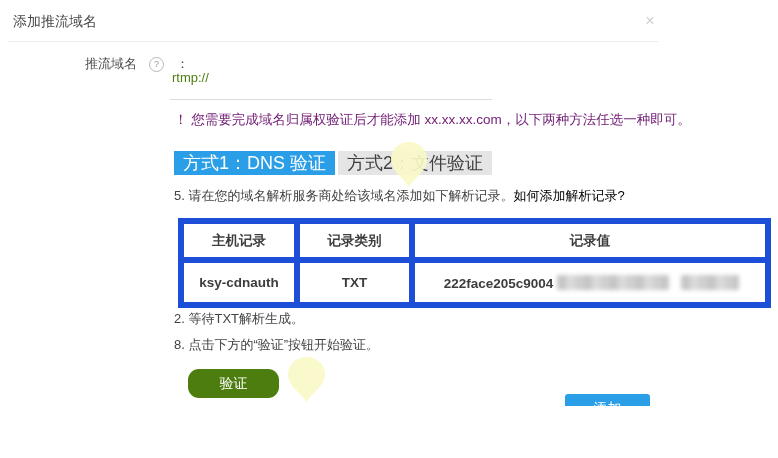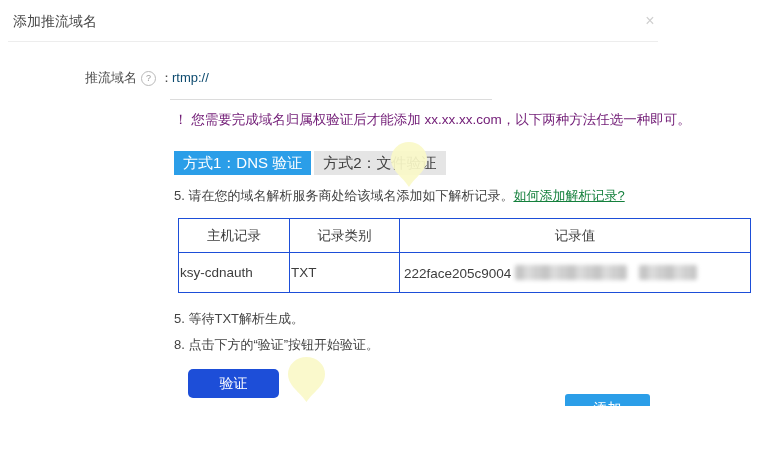--- a/index.html
+++ b/index.html
@@ -6,58 +6,58 @@
   .canvas{
     position:relative;width:778px;height:406px;background:#ffffff;
     font-family:"Liberation Sans","DejaVu Sans",sans-serif;color:#434343;overflow:hidden;
   }
   .abs{position:absolute;}
   
   .dlg-title{left:13px;top:13px;font-size:14px;color:#4a4a4a;}
   .close-x{left:641px;top:12px;font-size:16px;color:#cfcfcf;cursor:pointer;width:18px;height:18px;text-align:center;line-height:18px;}
   .title-divider{left:8px;top:41px;width:650px;height:1px;background:#ededed;}
   
-  .form-label{left:85px;top:69px;font-size:13px;color:#4a4a4a;display:flex;align-items:center;gap:4px;}
+  .form-label{left:85px;top:55px;font-size:13px;color:#4a4a4a;display:flex;align-items:center;gap:12px;}
   .help-icon{display:inline-block;width:13px;height:13px;border:1px solid #b9b9b9;border-radius:50%;
     font-size:9px;line-height:13px;text-align:center;color:#9a9a9a;}
-  .protocol{left:172px;top:70px;font-size:13px;color:#0c4a6e;}
+  .protocol{left:172px;top:70px;font-size:13px;color:#4d7c0f;}
   .domain-input{left:218px;top:63px;width:345px;height:25px;border:1px solid #d9d9d9;outline:none;
     font-size:13px;color:#333;padding:0 8px;font-family:inherit;}
   .domain-input::placeholder{color:#c0c0c0;}
   .sub-divider{left:170px;top:99px;width:322px;height:1px;background:#dcdcdc;}
   
   .warning{left:174px;top:111px;font-size:13.5px;color:#701a75;}
   
   .tabs{left:174px;top:151px;display:flex;}
-  .tab{height:24px;line-height:24px;padding:0 9px;font-size:15px;cursor:pointer;margin-right:3px;}
+  .tab{height:24px;line-height:24px;padding:0 9px;font-size:18px;cursor:pointer;margin-right:3px;}
   .tab-active{background:#2b9ee8;color:#ffffff;}
   .tab-inactive{background:#e5e5e5;color:#404040;}
   
   .step{font-size:13px;color:#434343;}
   .step1{left:174px;top:187px;}
   .step2{left:174px;top:310px;}
   .step3{left:174px;top:336px;}
-  .link{color:#15803d;cursor:pointer;text-decoration:underline;}
+  .link{color:#000000;cursor:pointer;}
   
   .dns-table{left:178px;top:218px;border-collapse:collapse;table-layout:fixed;}
-  .dns-table th,.dns-table td{border:1px solid #1d4ed8;font-weight:normal;font-size:13.5px;color:#3d3d3d;}
+  .dns-table th,.dns-table td{border:6px solid #1d4ed8;font-weight:bold;font-size:13.5px;color:#3d3d3d;}
   .dns-table th{height:31px;text-align:center;}
-  .dns-table td{height:37px;text-align:left;}
+  .dns-table td{height:37px;text-align:center;}
   .col-host{width:108px;}
   .col-type{width:107px;}
   .col-value{width:348px;}
   .cell-value{text-align:left;padding-left:4px;font-size:13.5px;color:#3d3d3d;white-space:nowrap;margin-left:12px;}
   .redact{display:inline-block;height:15px;vertical-align:-2px;border-radius:2px;
     background:repeating-linear-gradient(90deg,#c6c6c6 0 9px,#dadada 9px 18px,#cfcfcf 18px 26px);
     filter:blur(2px);}
   .redact-a{width:112px;margin-left:4px;}
   .redact-b{width:58px;margin-left:12px;}
   
-  .verify-btn{left:188px;top:369px;width:91px;height:29px;background:#1d4ed8;color:#fff;border:none;
-    border-radius:5px;font-size:14px;cursor:pointer;font-family:inherit;}
+  .verify-btn{left:188px;top:369px;width:91px;height:29px;background:#4d7c0f;color:#fff;border:none;
+    border-radius:11px;font-size:14px;cursor:pointer;font-family:inherit;}
   
   .balloon{pointer-events:none;}
   .balloon-1{left:390px;top:141px;}
   .balloon-2{left:287px;top:356px;}
   
   .add-btn{left:565px;top:394px;width:85px;height:30px;background:#2b9ee8;color:#fff;border:none;
     border-radius:3px;font-size:14px;cursor:pointer;font-family:inherit;}
   .cancel-btn{left:662px;top:410px;width:85px;height:30px;background:#ffffff;color:#2b9ee8;
     border:1px solid #2b9ee8;border-radius:13px;font-size:14px;cursor:pointer;font-family:inherit;}
 </style>
@@ -103,21 +103,21 @@
     <tr>
       <td>ksy-cdnauth</td>
       <td>TXT</td>
       <td class="cell-value">
         <span>222face205c9004</span><span class="redact redact-a"></span><span class="redact redact-b"></span>
       </td>
     </tr>
   </tbody>
     </table>
 
-  <div class="abs step step2">5. 等待TXT解析生成。</div>
+  <div class="abs step step2">2. 等待TXT解析生成。</div>
   <div class="abs step step3">8. 点击下方的“验证”按钮开始验证。</div>
 
   <button class="abs verify-btn">验证</button>
 
   <svg class="abs balloon balloon-2" width="39" height="47">
     <path d="M19.5 46 C13 36 1 30 1 18 A18.5 17 0 1 1 38 18 C38 30 26 36 19.5 46 Z" fill="#faf8c8" fill-opacity="0.92"></path>
   </svg>
 
   <button class="abs add-btn">添加</button>
   <button class="abs cancel-btn">取消</button>

